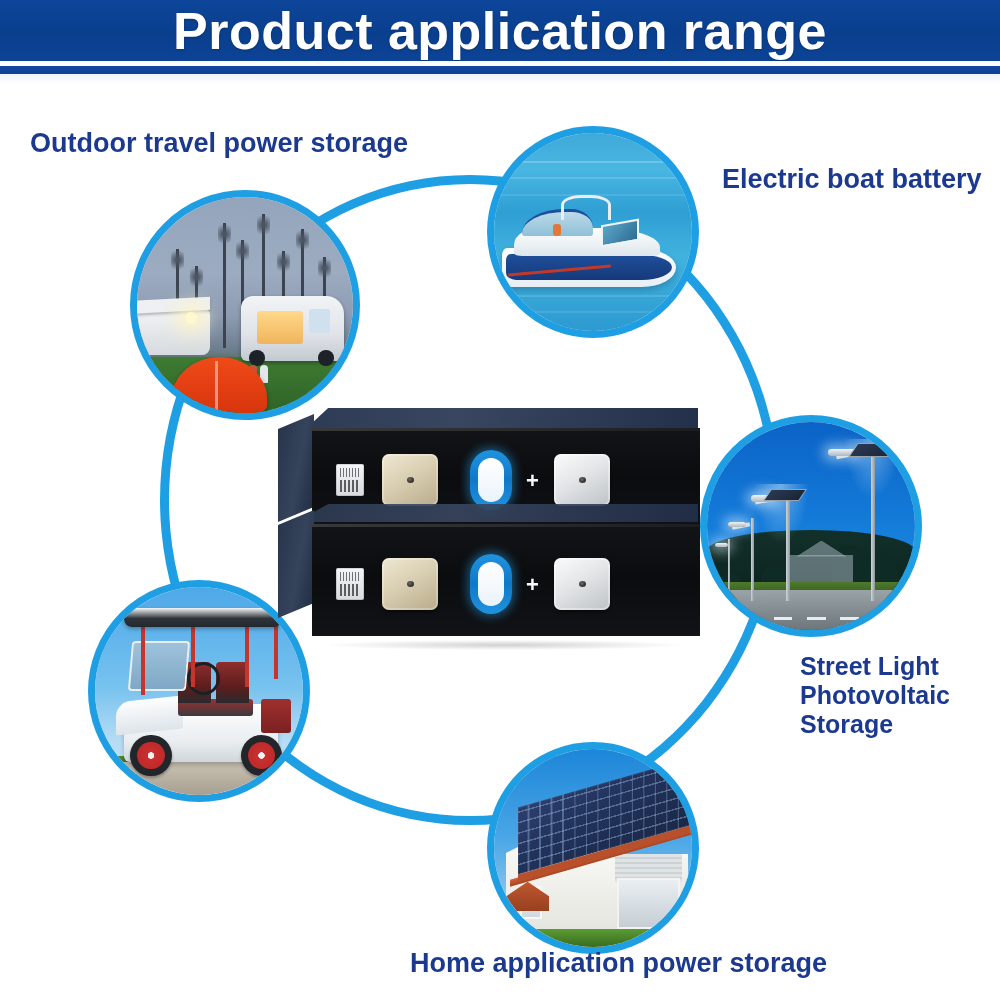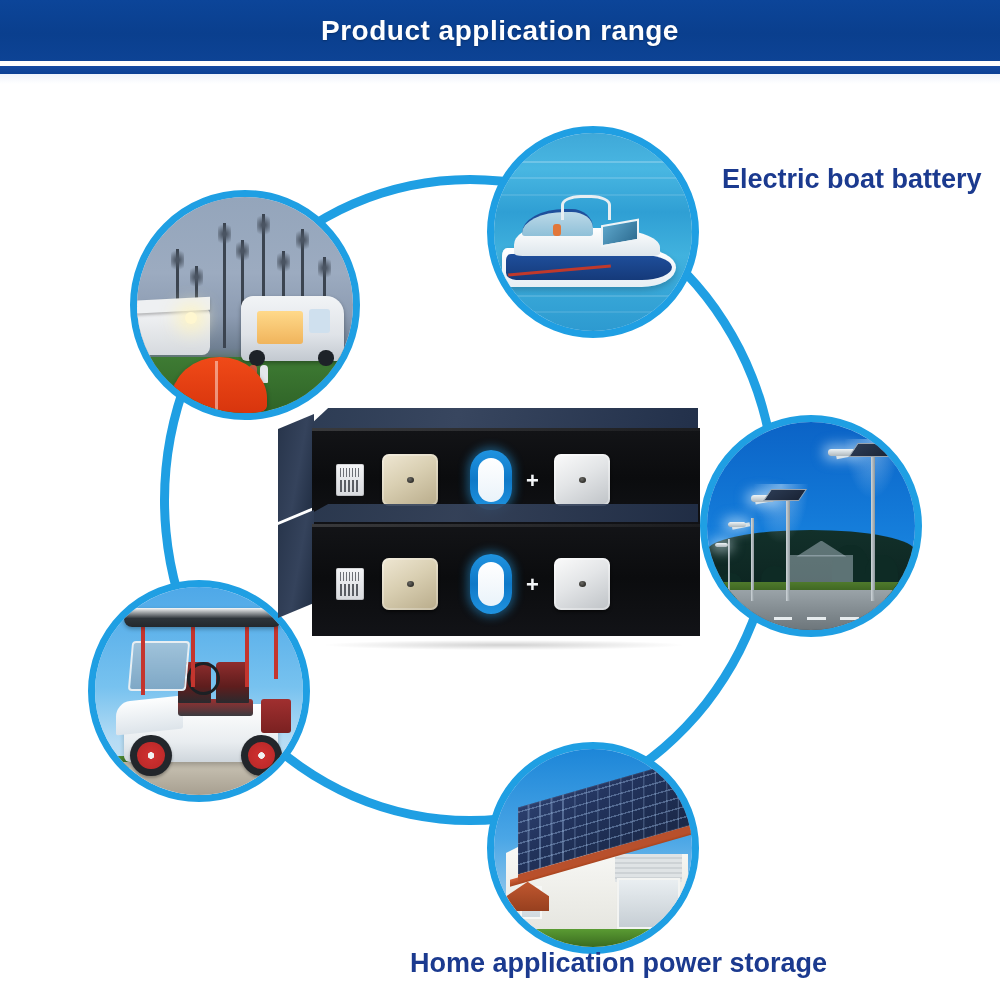--- a/index.html
+++ b/index.html
@@ -5,21 +5,21 @@
   html,body{margin:0;padding:0;background:#fff;}
   body{width:1000px;height:1000px;overflow:hidden;
        font-family:"Liberation Sans","DejaVu Sans",sans-serif;}
   #stage{position:relative;width:1000px;height:1000px;background:#fff;}
 
   
   .hdr-main{position:absolute;left:0;top:0;width:1000px;height:61px;
     background:linear-gradient(180deg,#0c4599 0%,#0a3f8e 55%,#0d4395 100%);}
   .hdr-title{position:absolute;left:0;top:0;width:1000px;height:61px;
     display:flex;align-items:center;justify-content:center;
-    color:#ffffff;font-size:28px;font-weight:700;letter-spacing:.5px;
+    color:#ffffff;font-size:52px;font-weight:700;letter-spacing:.5px;
     text-shadow:0 1px 2px rgba(0,0,0,.25);}
   .hdr-gap{position:absolute;left:0;top:61px;width:1000px;height:5px;background:#fdfdfd;}
   .hdr-stripe{position:absolute;left:0;top:66px;width:1000px;height:8px;
     background:linear-gradient(180deg,#1349a0 0%,#0c4094 100%);}
   .hdr-fade{position:absolute;left:0;top:74px;width:1000px;height:10px;
     background:linear-gradient(180deg,#eef3fb 0%,#ffffff 100%);}
 
   
   .ring{position:absolute;left:160px;top:175px;width:620px;height:650px;
     border:9px solid #1f9fe3;border-radius:50%;box-sizing:border-box;z-index:1;}
@@ -249,20 +249,21 @@
       <div class="cmp-van2"></div>
       <div class="cmp-awn"></div>
       <div class="cmp-lamp"></div>
       <div class="cmp-ppl" style="left:12%;background:#2f3b4a;"></div>
       <div class="cmp-ppl" style="left:17%;background:#b8443a;"></div>
       <div class="cmp-ppl" style="left:52%;background:#c9563f;bottom:14%;"></div>
       <div class="cmp-ppl" style="left:57%;background:#e3e6ea;bottom:14%;"></div>
       <div class="cmp-tent"></div>
     </div>
   </div>
+  <div class="lbl" style="left:30px;top:128px;font-size:27px;">Outdoor travel power storage</div>
 
   <div class="bub" style="left:487px;top:126px;width:212px;height:212px;">
     <div class="scene">
       <div class="bt-sea"></div>
       <div class="bt-rip" style="top:14%;"></div>
       <div class="bt-rip" style="top:22%;opacity:.7;"></div>
       <div class="bt-rip" style="top:31%;opacity:.5;"></div>
       <div class="bt-rip" style="top:82%;opacity:.6;"></div>
       <div class="bt-rip" style="top:90%;opacity:.45;"></div>
       <div class="bt-hullw"></div>
@@ -308,20 +309,23 @@
       <div class="sl-sp" style="left:29%;top:32%;width:34px;height:10px;"></div>
 
       <div class="sl-pole" style="left:21%;height:40%;width:3px;"></div>
       <div class="sl-arm" style="left:12%;top:49%;width:18px;height:4px;"></div>
       <div class="sl-head" style="left:10%;top:48%;width:18px;height:5px;"></div>
 
       <div class="sl-pole" style="left:10%;height:30%;width:2px;"></div>
       <div class="sl-head" style="left:4%;top:58%;width:13px;height:4px;"></div>
     </div>
   </div>
+  <div class="lbl" style="left:800px;top:652px;font-size:25px;">Street Light
+Photovoltaic
+Storage</div>
 
   <div class="bub" style="left:487px;top:742px;width:212px;height:212px;">
     <div class="scene">
       <div class="hp-sky"></div>
       <div class="hp-lawn"></div>
       <div class="hp-wing"></div>
       <div class="hp-wall"></div>
       <div class="hp-gar"></div>
       <div class="hp-door"></div>
       <div class="hp-win" style="left:14%;bottom:38%;width:8%;height:14%;"></div>

